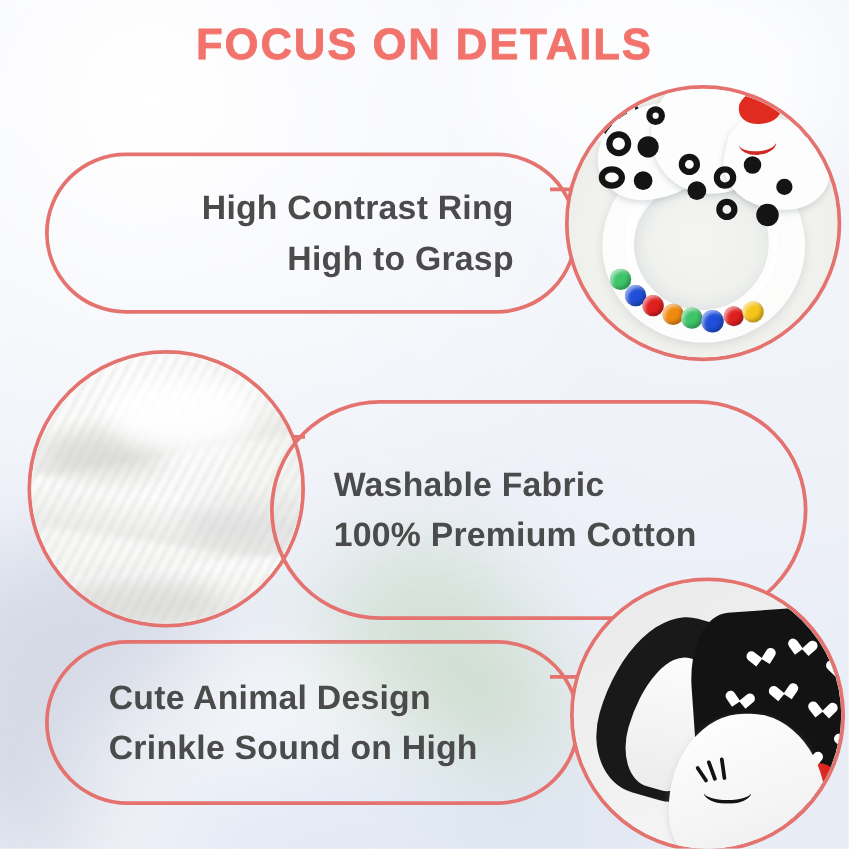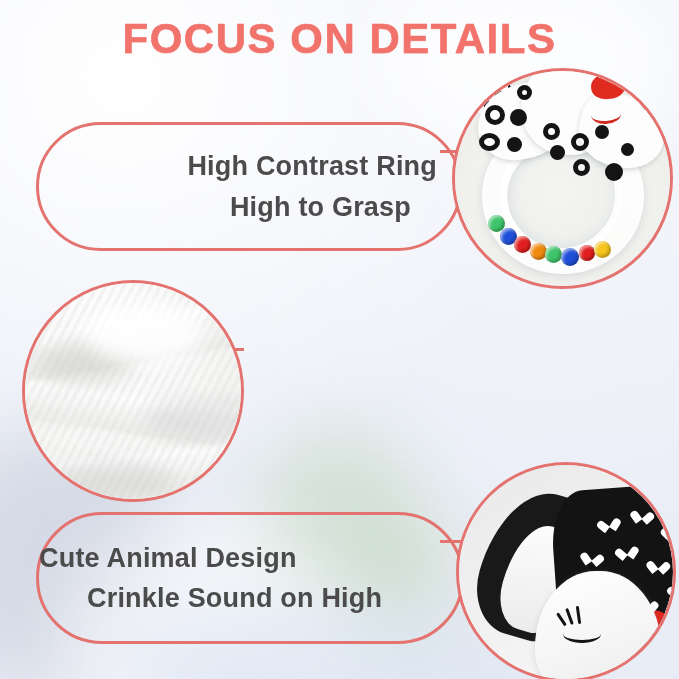--- a/index.html
+++ b/index.html
@@ -48,21 +48,21 @@
     width:420px;height:160px;left:120px;top:600px;
     background:rgba(222,229,243,0.75);
   }
 
   
   .title{
     position:absolute;
     left:0;right:0;top:18px;
     text-align:center;
     color:#f2726c;
-    font-size:42px;
+    font-size:35px;
     font-weight:bold;
     letter-spacing:1.5px;
     line-height:1;
     -webkit-text-stroke:0.6px #f2726c;
     text-shadow:0 1px 1px rgba(242,114,108,0.18);
   }
 
   
   .capsule{
     position:absolute;
@@ -77,25 +77,25 @@
     font-weight:bold;
     line-height:1.5;
     letter-spacing:0.2px;
   }
   .cap-1{left:36px;top:122px;width:426px;height:129px;align-items:center;padding-right:22px;}
   .cap-2{left:216px;top:320px;width:430px;height:176px;align-items:center;padding-left:30px;}
   .cap-3{left:36px;top:512px;width:428px;height:132px;align-items:center;padding-right:18px;}
   .cap-1 .ln{align-self:flex-end;}
   .cap-2 .ln{align-self:flex-start;}
   .cap-3 .ln{align-self:flex-start;}
-  .cap-1 .ln1{}
+  .cap-1 .ln1{margin-right:26px;}
   .cap-1 .ln2{margin-right:26px;}
   .cap-2 .ln1{margin-left:18px;}
   .cap-2 .ln2{margin-left:18px;}
-  .cap-3 .ln1{}
+  .cap-3 .ln1{margin-left:48px;}
   .cap-3 .ln2{margin-left:48px;}
 
   
   .photo{
     position:absolute;
     border-radius:50%;
     border:3px solid #e4736f;
     box-sizing:border-box;
     overflow:hidden;
     background:#f2f2f0;
@@ -310,20 +310,24 @@
       <div class="fab-fold" style="left:-20px;top:112px;width:260px;height:40px;transform:rotate(8deg);"></div>
       <div class="fab-fold" style="left:-10px;top:170px;width:250px;height:44px;transform:rotate(-6deg);"></div>
       <div class="fab-knit"></div>
       <div class="fab-shade" style="left:10px;top:60px;width:100px;height:40px;background:rgba(205,205,203,0.55);"></div>
       <div class="fab-shade" style="left:120px;top:118px;width:110px;height:36px;background:rgba(205,205,203,0.45);"></div>
       <div class="fab-shade" style="left:20px;top:180px;width:130px;height:34px;background:rgba(200,200,198,0.45);"></div>
       <div class="fab-shade" style="left:60px;top:20px;width:120px;height:60px;background:rgba(255,255,255,0.85);"></div>
     </div>
   </div>
 
+  <div class="capsule cap-2">
+    <span class="ln ln1">Washable Fabric</span>
+    <span class="ln ln2">100% Premium Cotton</span>
+  </div>
 
   <div class="capsule cap-3">
     <span class="ln ln1">Cute Animal Design</span>
     <span class="ln ln2">Crinkle Sound on High</span>
   </div>
 
   <div class="photo ph-cat">
     <div class="ph-inner">
       <div class="cat-bg"></div>
       <div class="cat-ear-black"></div>

